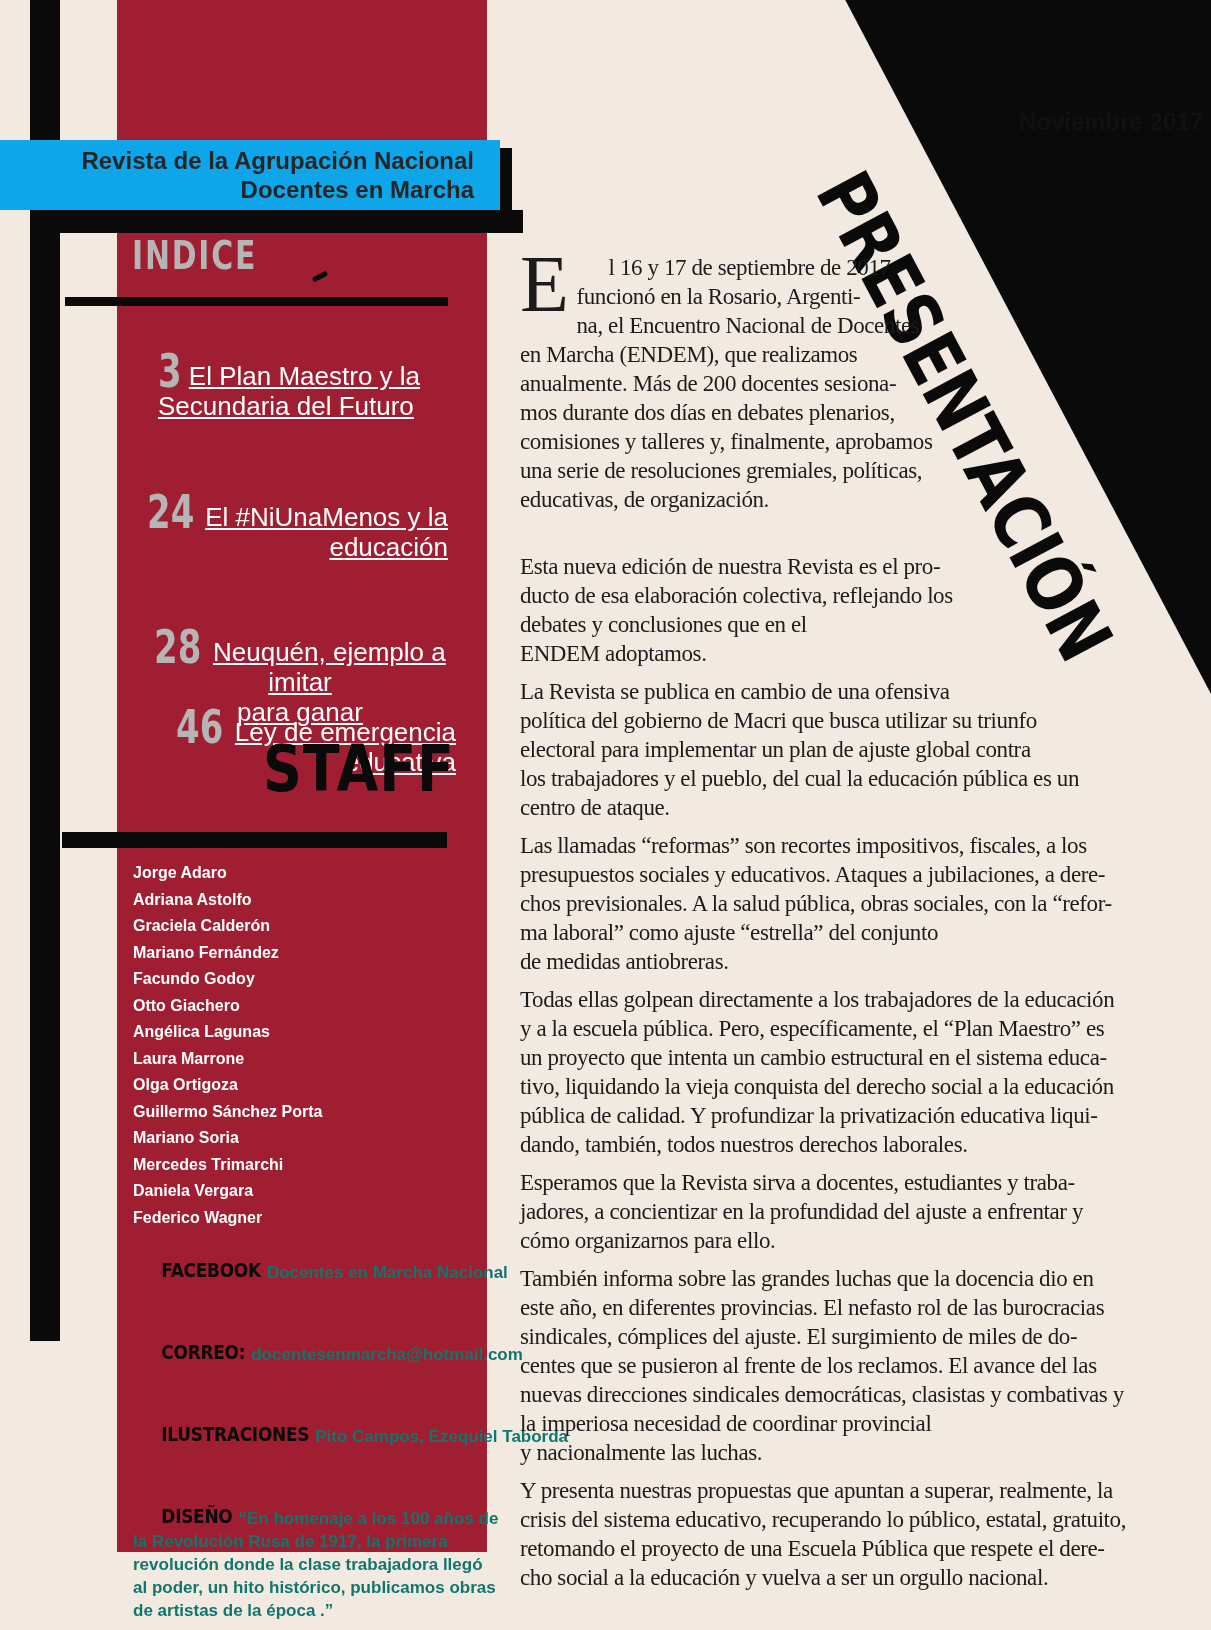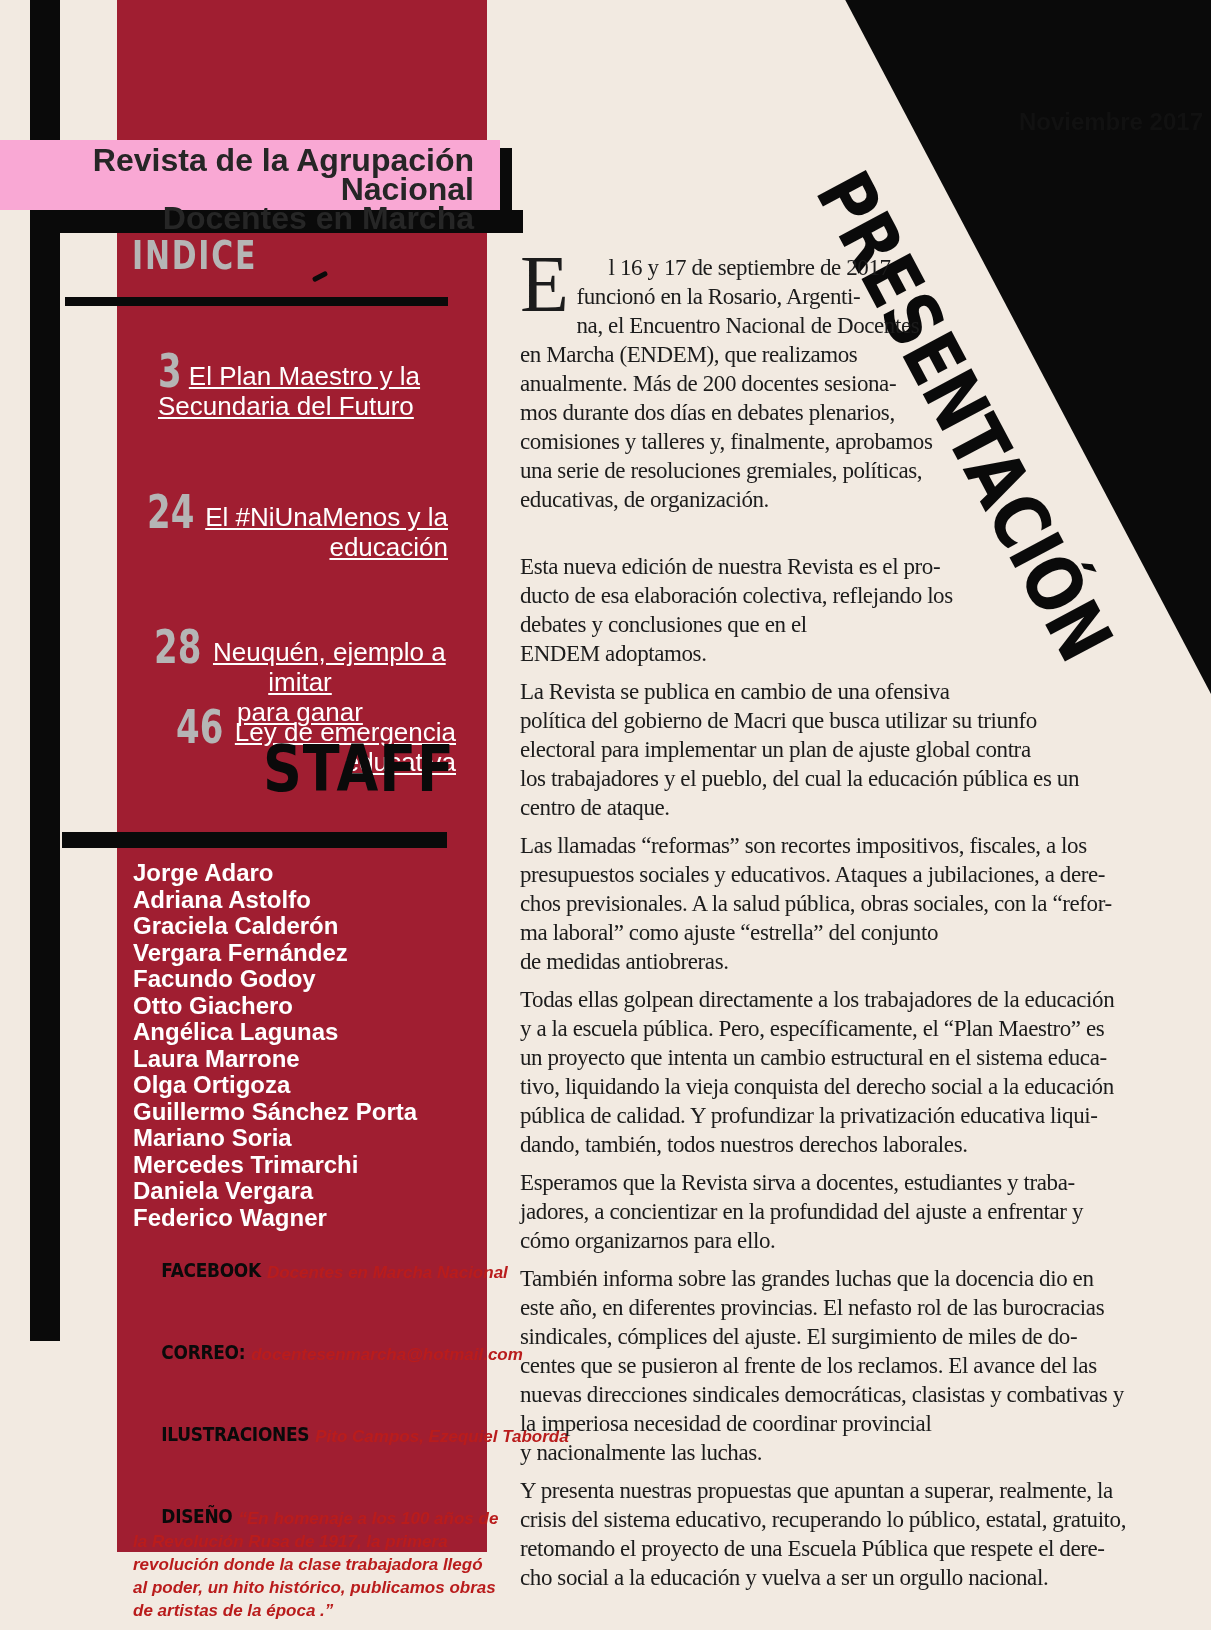--- a/index.html
+++ b/index.html
@@ -14,22 +14,22 @@
     position:absolute; left:0; top:0; width:1211px; height:694px;
     background:#0a0a0a;
     clip-path:polygon(69.8% 0, 100% 0, 100% 100%);
   }
   #left-bar { position:absolute; left:30px; top:0; width:30px; height:1341px; background:#0a0a0a; }
   #red-block { position:absolute; left:117px; top:0; width:370px; height:1552px; background:#a01e31; }
   #banner-shadow-bottom { position:absolute; left:32px; top:210px; width:491px; height:23px; background:#0a0a0a; }
   #banner-shadow-right  { position:absolute; left:497px; top:148px; width:15px; height:64px; background:#0a0a0a; }
   #gray-banner {
     position:absolute; left:0; top:140px; width:500px; height:70px;
-    background:#f9a8d4; color:#262626; text-align:right;
-    padding:6px 26px 0 16px; font-weight:bold; font-size:32px; line-height:29px;
+    background:#0ea5e9; color:#262626; text-align:right;
+    padding:6px 26px 0 16px; font-weight:bold; font-size:24px; line-height:29px;
   }
   #indice-rule { position:absolute; left:65px; top:297px; width:383px; height:9px; background:#0a0a0a; }
   #staff-rule  { position:absolute; left:62px; top:832px; width:385px; height:16px; background:#0a0a0a; }
   #accent-mark { position:absolute; left:312px; top:274px; width:16px; height:5px; background:#0a0a0a; transform:rotate(-28deg); border-radius:2px; }
 
   
   .stencil {
     font-family:"DejaVu Sans", sans-serif; font-weight:bold;
     display:inline-block; transform-origin:left bottom;
   }
@@ -52,29 +52,29 @@
   }
   .toc-title { white-space:pre-line;text-decoration:underline; }
 
   
   #staff-heading {
     position:absolute; left:117px; top:743px; width:338px; text-align:right;
     color:#0a0a0a; font-family:"DejaVu Sans", sans-serif; font-weight:bold;
     font-size:54px; transform:scaleY(1.18); transform-origin:right bottom;
     letter-spacing:1px;
   }
-  #staff-list { position:absolute; left:133px; top:860px; color:#ffffff; font-weight:bold; font-size:24px; line-height:26.5px; }
+  #staff-list { position:absolute; left:133px; top:860px; color:#ffffff; font-weight:bold; font-size:16px; line-height:26.5px; }
   #credits { position:absolute; left:133px; top:1238px; width:360px; font-size:17px; line-height:23px; }
   .credit-block { margin-bottom:13px; white-space:pre; }
   .credit-label {
     font-family:"DejaVu Sans", sans-serif; font-weight:bold; color:#0a0a0a;
     display:inline-block; transform:scaleY(1.12); transform-origin:left bottom;
     margin-right:6px; letter-spacing:-0.3px;
   }
-  .credit-value { color:#b91c1c; font-weight:bold; white-space:pre;font-style:italic; }
+  .credit-value { color:#0f766e; font-weight:bold; white-space:pre; }
 
   
   #body-col {
     position:absolute; left:520px; top:224px; width:690px;
     font-family:"Liberation Serif", serif; color:#1c1c1c;
     font-size:23px; line-height:29px; letter-spacing:-0.4px;
   }
   .para { margin-bottom:9px; white-space:pre; }
   .dropcap {
     float:left; font-family:"Liberation Serif", serif;
@@ -120,21 +120,21 @@
 educativa</span>
   </div>
 
   <div id="staff-heading">STAFF</div>
   <div id="staff-rule"></div>
 
   <div id="staff-list">
     <div>Jorge Adaro</div>
     <div>Adriana Astolfo</div>
     <div>Graciela Calderón</div>
-    <div>Vergara Fernández</div>
+    <div>Mariano Fernández</div>
     <div>Facundo Godoy</div>
     <div>Otto Giachero</div>
     <div>Angélica Lagunas</div>
     <div>Laura Marrone</div>
     <div>Olga Ortigoza</div>
     <div>Guillermo Sánchez Porta</div>
     <div>Mariano Soria</div>
     <div>Mercedes Trimarchi</div>
     <div>Daniela Vergara</div>
     <div>Federico Wagner</div>

